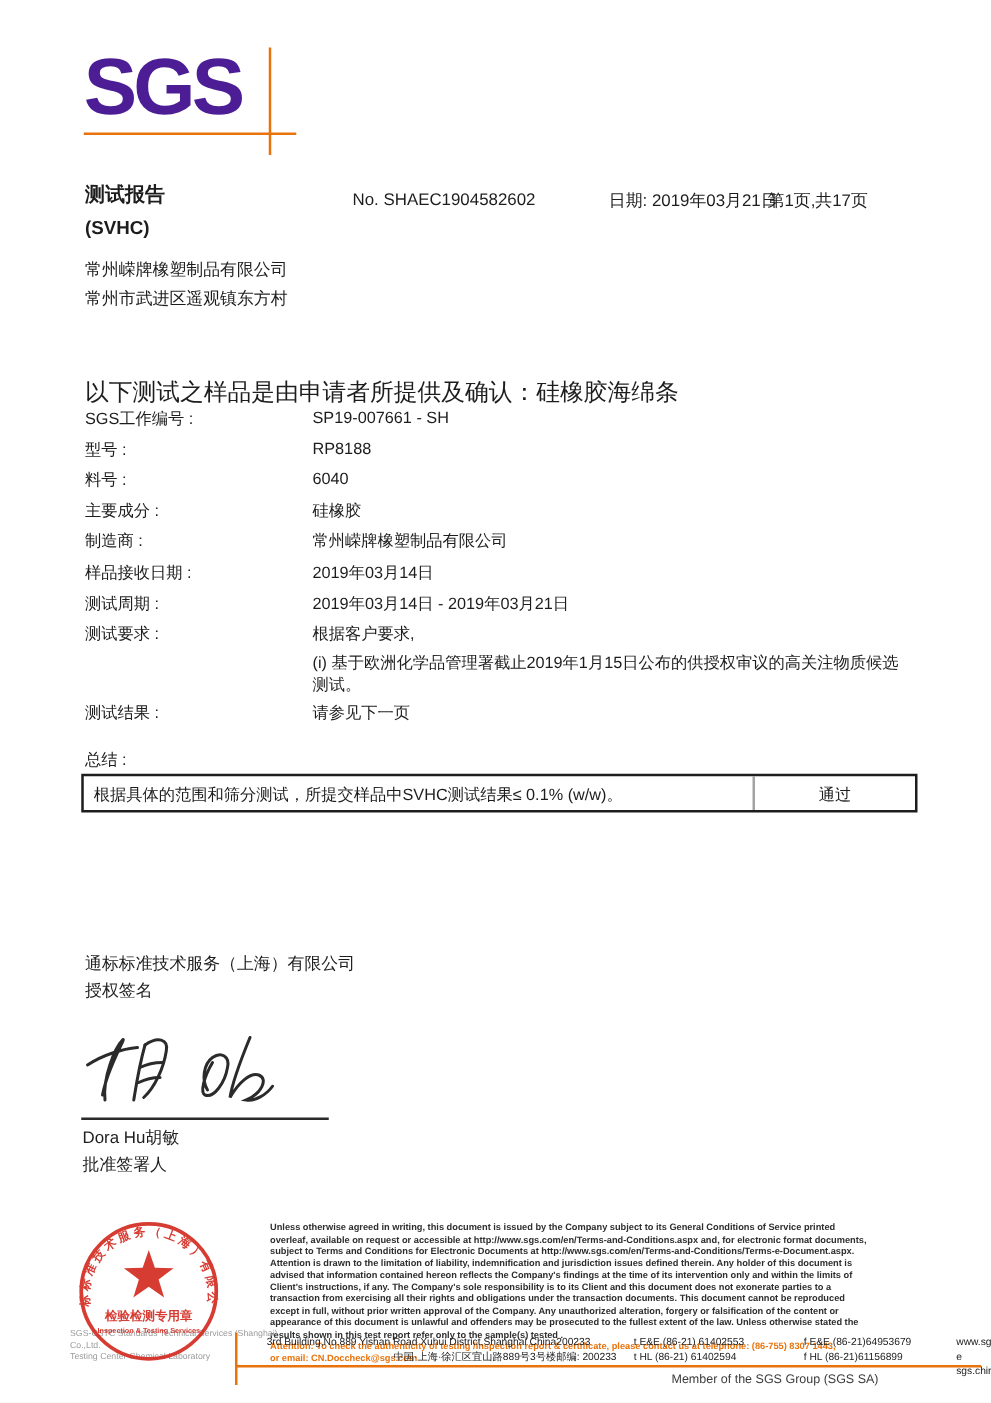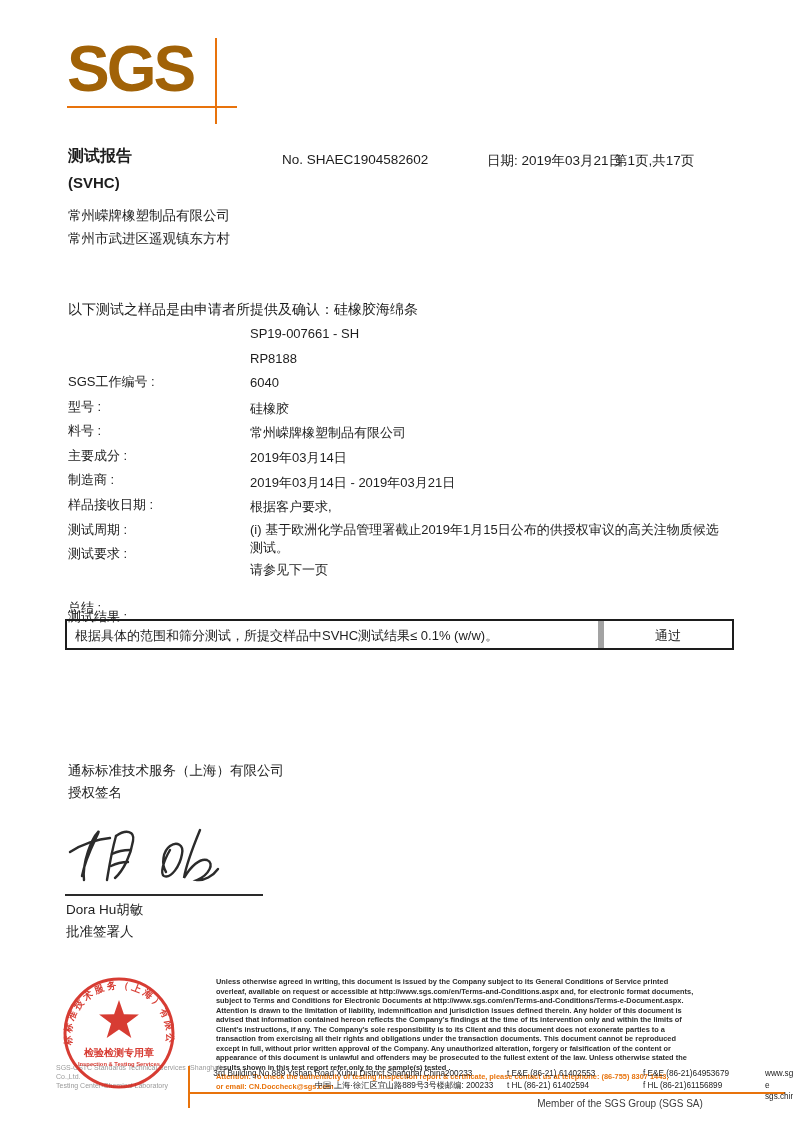--- a/index.html
+++ b/index.html
@@ -1,44 +1,44 @@
 <!DOCTYPE html>
 <html><head>
 <meta charset="utf-8">
 <style>
   * { margin:0; padding:0; box-sizing:border-box; }
   body { background:#e9e9e9; font-family:"Liberation Sans","DejaVu Sans",sans-serif; }
   .page { position:relative; width:793px; height:1122px; background:#ffffff; margin:0 auto; overflow:hidden; color:#1d1d1d; }
 
   
   .logo-wrap { position:absolute; left:67px; top:36px; width:180px; height:90px; }
-  .sgs-text { font-weight:bold; font-size:64px; letter-spacing:-3px; color:#a16207; line-height:66px; }
+  .sgs-text { font-weight:bold; font-size:64px; letter-spacing:-3px; color:#4c1d95; line-height:66px; }
   .logo-vline { position:absolute; left:148px; top:2px; width:2px; height:86px; background:#e8730c; }
   .logo-hline { position:absolute; left:0px; top:70px; width:170px; height:2px; background:#e8730c; }
 
   
   .doc-title { position:absolute; left:68px; top:146px; font-size:16px; font-weight:bold; }
   .doc-subtitle { position:absolute; left:68px; top:174px; font-size:15px; font-weight:bold; }
   .report-no { position:absolute; left:282px; top:152px; font-size:13.5px; }
   .report-date { position:absolute; left:487px; top:152px; font-size:13.5px; }
   .page-info { position:absolute; left:614px; top:152px; font-size:13.5px; }
 
   .applicant { position:absolute; left:68px; top:205px; font-size:13.5px; line-height:22.5px; }
 
-  .sample-statement { position:absolute; left:68px; top:301px; font-size:14px; }
+  .sample-statement { position:absolute; left:68px; top:301px; font-size:19px; }
 
   
   .fields { position:absolute; left:68px; top:326px; width:668px; font-size:13px; }
   .frow { display:flex; height:24.6px; align-items:flex-start; }
-  .frow .flabel { width:182px; flex:none;margin-top:47px; }
+  .frow .flabel { width:182px; flex:none; }
   .req-detail { margin-left:182px; width:486px; line-height:18.6px; margin-top:-2px; margin-bottom:3px; }
 
   .summary-label { position:absolute; left:68px; top:599px; font-size:13px; }
   .summary-table { position:absolute; left:65px; top:619px; width:669px; height:31px; border:2px solid #1d1d1d; display:flex; }
-  .summary-table .cell-statement { flex:1; border-right:6px solid #a3a3a3; padding:6px 8px 0 8px; font-size:13px; }
+  .summary-table .cell-statement { flex:1; border-right:2px solid #a3a3a3; padding:6px 8px 0 8px; font-size:13px; }
   .summary-table .cell-verdict { width:128px; flex:none; text-align:center; padding-top:6px; font-size:13px; }
 
   
   .sign-company { position:absolute; left:68px; top:762px; font-size:13.5px; }
   .sign-auth { position:absolute; left:68px; top:784px; font-size:13.5px; }
   .signature-svg { position:absolute; left:66px; top:820px; }
   .sig-line { position:absolute; left:65px; top:894px; width:198px; height:2px; background:#2a2a2a; }
   .signer-name { position:absolute; left:66px; top:901px; font-size:13.5px; }
   .signer-title { position:absolute; left:66px; top:923px; font-size:13.5px; }
 

